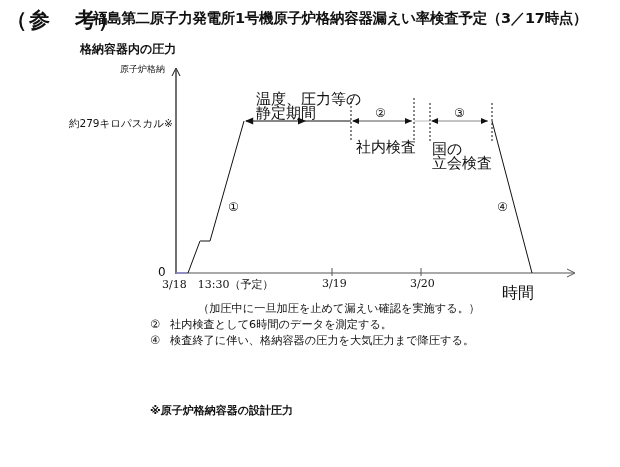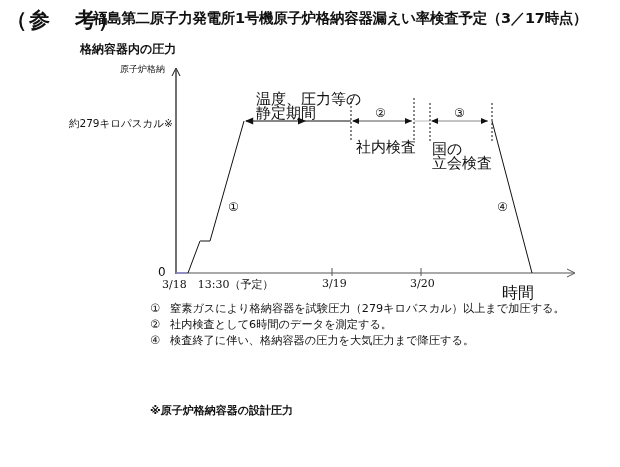--- a/index.html
+++ b/index.html
@@ -99,23 +99,21 @@
 <div class="abs ann" style="left:356px; top:140px;">社内検査</div>
 <div class="abs ann" style="left:454px; top:106px; font-size:12px;">③</div>
 <div class="abs ann" style="left:432px; top:142px;">
   <div>国の</div>
   <div>立会検査</div>
 </div>
 <div class="abs ann" style="left:228px; top:200px; font-size:12px;">①</div>
 <div class="abs ann" style="left:497px; top:200px; font-size:12px;">④</div>
 
 <div class="abs notes">
-  <div class="row">
-    <span class="num">①</span><span>窒素ガスにより格納容器を試験圧力（279キロパスカル）以上まで加圧する。</span>
-  </div>
+  <div class="row indent" style="padding-left:48px;">（加圧中に一旦加圧を止めて漏えい確認を実施する。）</div>
   <div class="row">
     <span class="num">②</span><span>社内検査として6時間のデータを測定する。</span>
   </div>
   <div class="row">
     <span class="num">④</span><span>検査終了に伴い、格納容器の圧力を大気圧力まで降圧する。</span>
   </div>
 </div>
 
 <div class="abs footer">
   <div class="head">※原子炉格納容器の設計圧力</div>

